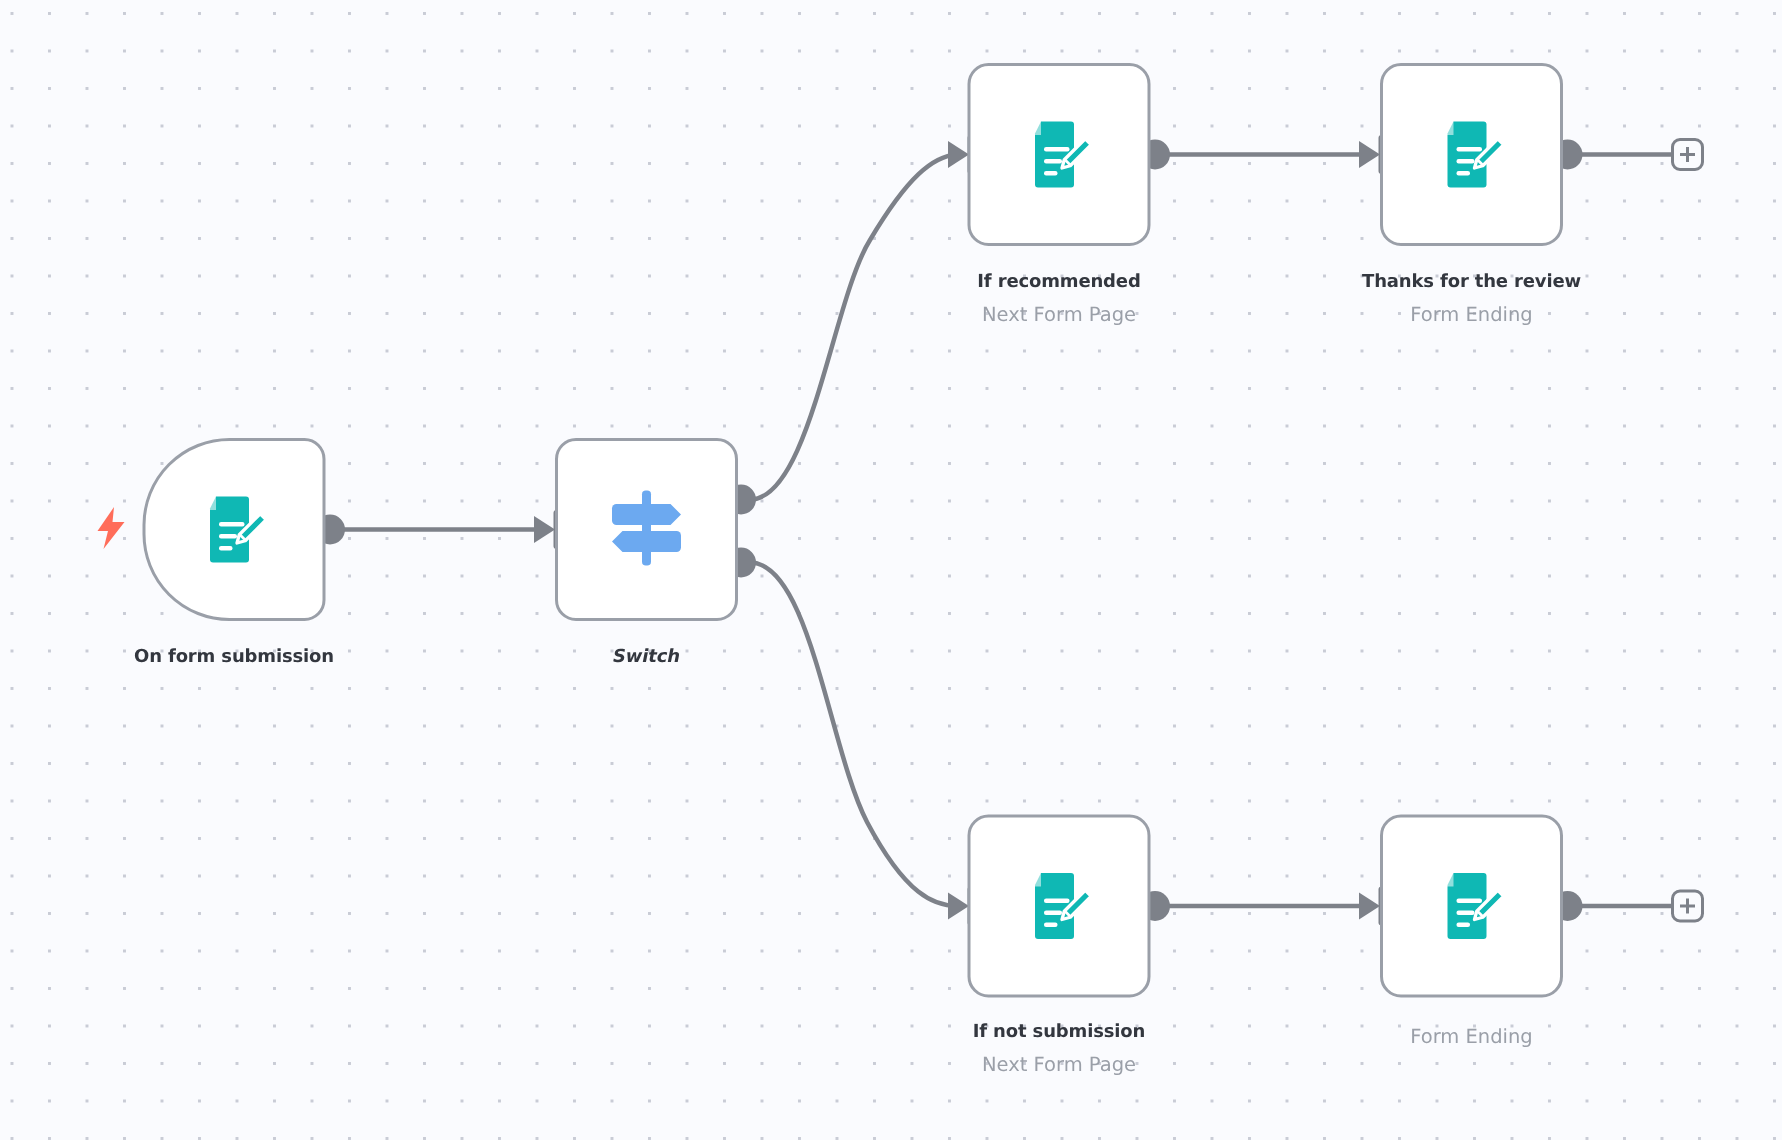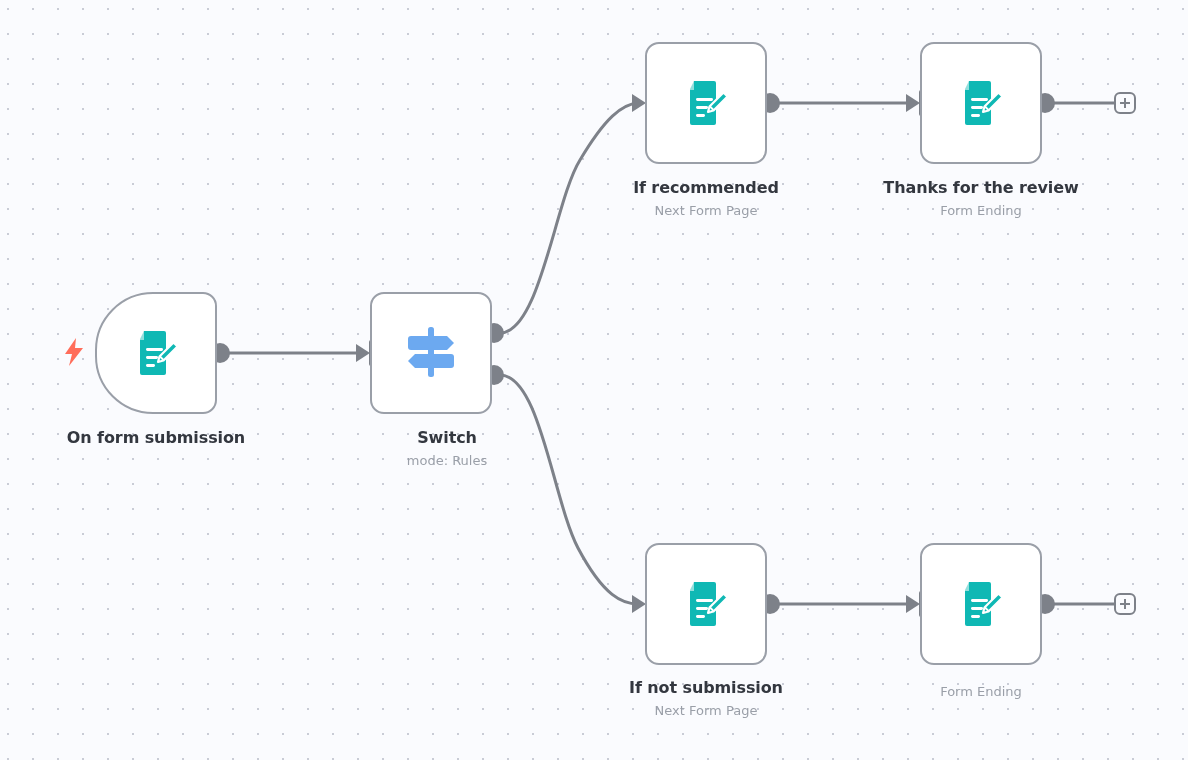--- a/index.html
+++ b/index.html
@@ -51,21 +51,21 @@
   .node-icon.switch { width: 56px; height: 56px; }
 
   
   .caption {
     position: absolute;
     text-align: center;
     width: 340px;
     pointer-events: none;
   }
   .caption .title {
-    font-size: 16px;
+    font-size: 12px;
     font-weight: 700;
     color: #33373f;
     letter-spacing: -0.1px;
     white-space: nowrap;
     line-height: 19px;
   }
   .caption .subtitle {
     font-size: 13px;
     font-weight: 400;
     color: #9a9fa8;
@@ -176,23 +176,22 @@
     <div class="title">On form submission</div>
   </div>
 
   <div class="node" style="left:370px; top:292px;">
     <svg class="node-icon switch" viewBox="0 0 56 56" xmlns="http://www.w3.org/2000/svg">
       <rect x="25" y="2" width="6" height="50" rx="2.5" fill="#6ca9f0"></rect>
       <path d="M8 11 h36 l7 7 -7 7 h-36 a3 3 0 0 1 -3 -3 v-8 a3 3 0 0 1 3 -3 z" fill="#6ca9f0"></path>
       <path d="M48 29 h-36 l-7 7 7 7 h36 a3 3 0 0 0 3 -3 v-8 a3 3 0 0 0 -3 -3 z" fill="#6ca9f0"></path>
     </svg>
   </div>
-  <div class="caption" style="left:277px; top:428px;">
+  <div class="caption" style="left:261px; top:428px;font-style:italic;">
     <div class="title">Switch</div>
-    <div class="subtitle">mode: Rules</div>
   </div>
 
   <div class="node" style="left:645px; top:42px;">
     <svg class="node-icon" viewBox="0 0 52 52" xmlns="http://www.w3.org/2000/svg">
       <path d="M14 4 h20 a2 2 0 0 1 2 2 v40 a2 2 0 0 1 -2 2 h-22 a2 2 0 0 1 -2 -2 v-34 z" fill="#0fb8b4"></path>
       <polygon points="14,4 14,13 5,13" fill="#ffffff" opacity="0.55"></polygon>
       <rect x="16" y="21" width="17" height="3" rx="1.4" fill="#ffffff"></rect>
       <rect x="16" y="29" width="12" height="3" rx="1.4" fill="#ffffff"></rect>
       <rect x="16" y="37" width="9" height="3" rx="1.4" fill="#ffffff"></rect>
       <g transform="translate(24,14)">

